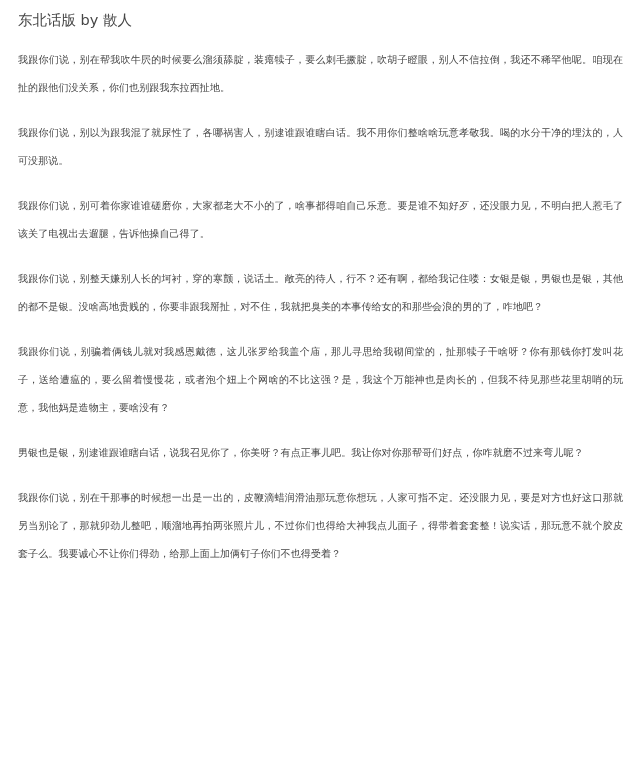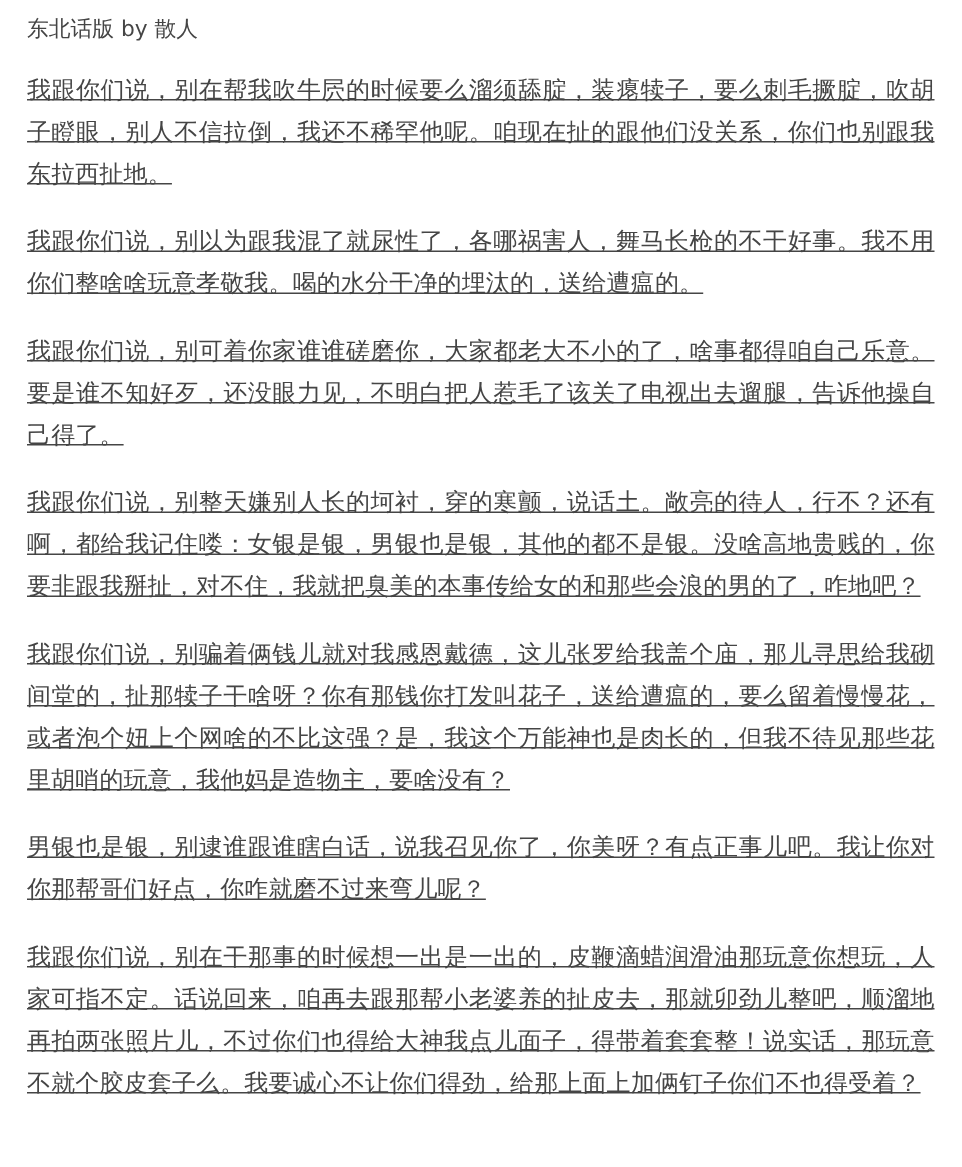--- a/index.html
+++ b/index.html
@@ -16,38 +16,37 @@
     font-family: "DejaVu Sans", sans-serif;
     color: #454545;
   }
   .title {
     font-size: 14.5px;
     line-height: 28px;
     margin: 0 0 12px 0;
     white-space: nowrap;
   }
   .para {
-    font-size: 16px;
+    font-size: 10px;
     line-height: 28px;
     margin: 0 0 17px 0;
     text-align: justify;
     letter-spacing: 0.1px;
     word-break: break-all;
-    text-decoration: underline;
   }
   .para:last-child {
     margin-bottom: 0;
   }
 </style>
 </head>
 <body>
 
 <div class="doc">
   <div class="title">东北话版 by 散人</div>
 
   <p class="para">我跟你们说，别在帮我吹牛屄的时候要么溜须舔腚，装瘪犊子，要么刺毛撅腚，吹胡子瞪眼，别人不信拉倒，我还不稀罕他呢。咱现在扯的跟他们没关系，你们也别跟我东拉西扯地。</p>
-  <p class="para">我跟你们说，别以为跟我混了就尿性了，各哪祸害人，舞马长枪的不干好事。我不用你们整啥啥玩意孝敬我。喝的水分干净的埋汰的，送给遭瘟的。</p>
+  <p class="para">我跟你们说，别以为跟我混了就尿性了，各哪祸害人，别逮谁跟谁瞎白话。我不用你们整啥啥玩意孝敬我。喝的水分干净的埋汰的，人可没那说。</p>
   <p class="para">我跟你们说，别可着你家谁谁磋磨你，大家都老大不小的了，啥事都得咱自己乐意。要是谁不知好歹，还没眼力见，不明白把人惹毛了该关了电视出去遛腿，告诉他操自己得了。</p>
   <p class="para">我跟你们说，别整天嫌别人长的坷衬，穿的寒颤，说话土。敞亮的待人，行不？还有啊，都给我记住喽：女银是银，男银也是银，其他的都不是银。没啥高地贵贱的，你要非跟我掰扯，对不住，我就把臭美的本事传给女的和那些会浪的男的了，咋地吧？</p>
   <p class="para">我跟你们说，别骗着俩钱儿就对我感恩戴德，这儿张罗给我盖个庙，那儿寻思给我砌间堂的，扯那犊子干啥呀？你有那钱你打发叫花子，送给遭瘟的，要么留着慢慢花，或者泡个妞上个网啥的不比这强？是，我这个万能神也是肉长的，但我不待见那些花里胡哨的玩意，我他妈是造物主，要啥没有？</p>
   <p class="para">男银也是银，别逮谁跟谁瞎白话，说我召见你了，你美呀？有点正事儿吧。我让你对你那帮哥们好点，你咋就磨不过来弯儿呢？</p>
-  <p class="para">我跟你们说，别在干那事的时候想一出是一出的，皮鞭滴蜡润滑油那玩意你想玩，人家可指不定。话说回来，咱再去跟那帮小老婆养的扯皮去，那就卯劲儿整吧，顺溜地再拍两张照片儿，不过你们也得给大神我点儿面子，得带着套套整！说实话，那玩意不就个胶皮套子么。我要诚心不让你们得劲，给那上面上加俩钉子你们不也得受着？</p>
+  <p class="para">我跟你们说，别在干那事的时候想一出是一出的，皮鞭滴蜡润滑油那玩意你想玩，人家可指不定。还没眼力见，要是对方也好这口那就另当别论了，那就卯劲儿整吧，顺溜地再拍两张照片儿，不过你们也得给大神我点儿面子，得带着套套整！说实话，那玩意不就个胶皮套子么。我要诚心不让你们得劲，给那上面上加俩钉子你们不也得受着？</p>
 </div>
 
 </body></html>

